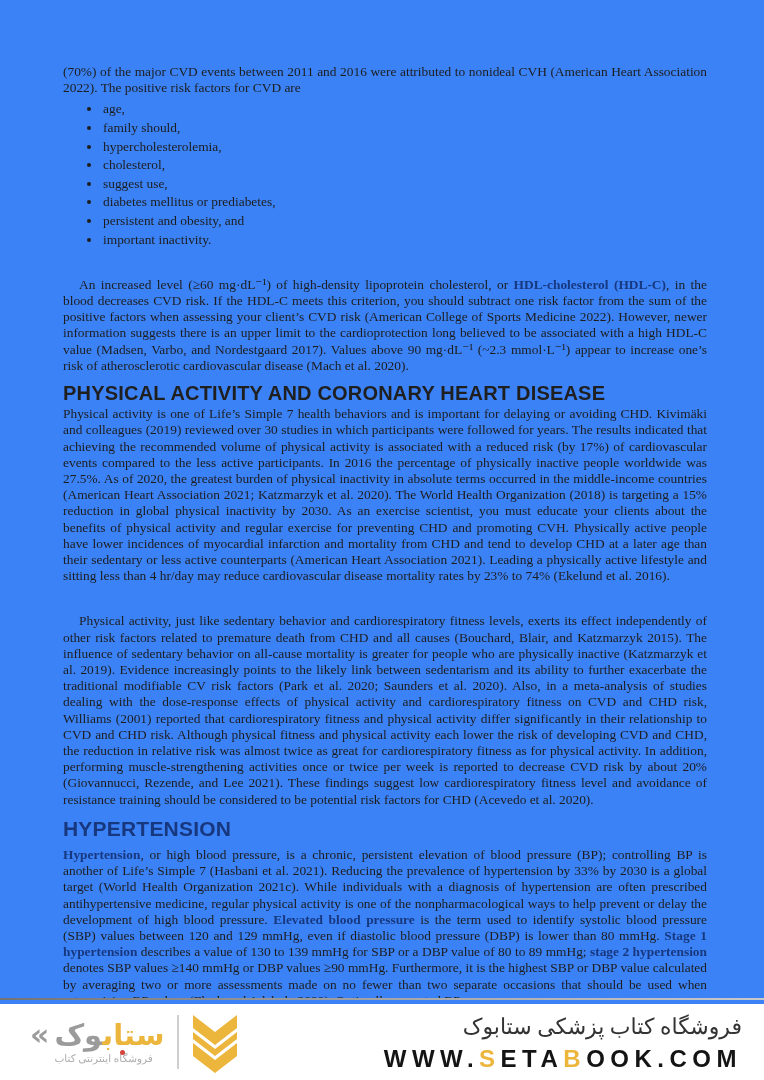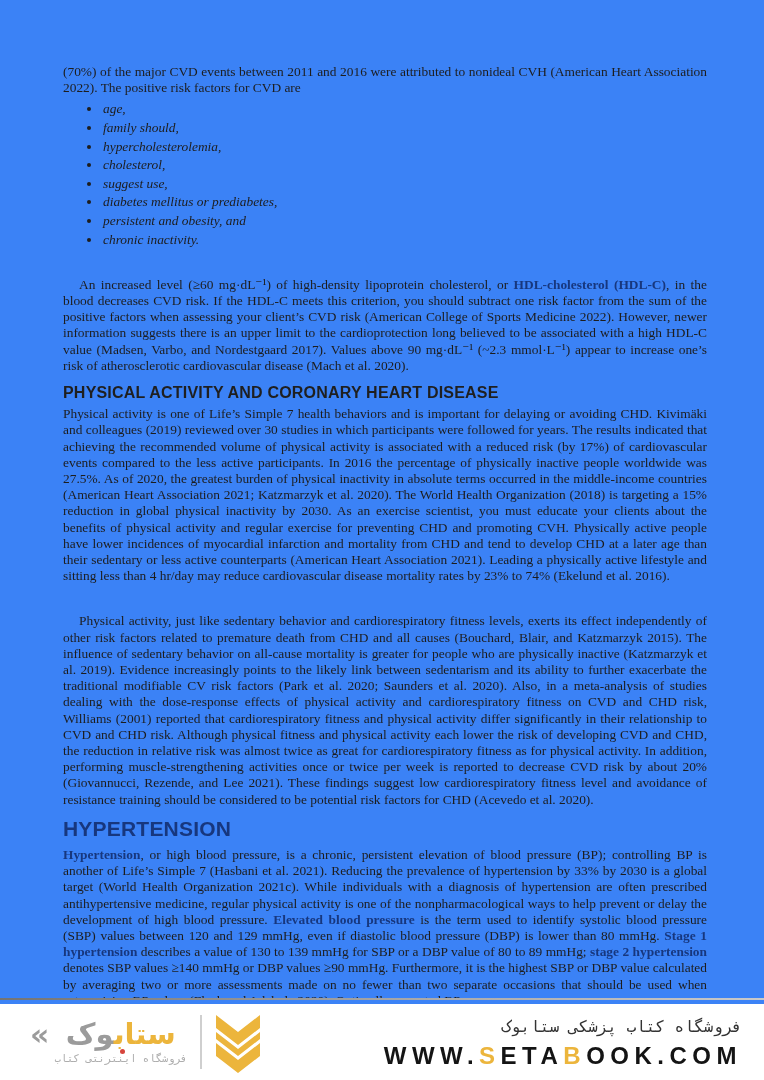--- a/index.html
+++ b/index.html
@@ -27,31 +27,30 @@
   .content p { margin: 0; }
   .content p.indent { text-indent: 16px; margin-top: 29px; }
   .term {
     color: #17377E;
     font-weight: bold;
   }
   ul.risk-list {
     margin: 5px 0 16px 0;
     padding-left: 39px;
     list-style: disc outside;
-    font-style: italic;
   }
   ul.risk-list li {
     line-height: 16.2px;
     margin: 2.4px 0;
     padding-left: 1px;
     text-align: left;
   }
   h2.section-heading {
     font-family: "Liberation Sans", "DejaVu Sans", sans-serif;
-    font-size: 16px;
+    font-size: 20px;
     font-weight: bold;
     color: #1f1f1f;
     margin: 11px 0 5px 0;
     letter-spacing: 0.2px;
     text-align: left;
   }
   h1.chapter-heading {
     font-family: "Liberation Sans", "DejaVu Sans", sans-serif;
     font-size: 21px;
     font-weight: bold;
@@ -87,40 +86,40 @@
   }
   .guillemet {
     font-family: "DejaVu Sans", sans-serif;
     font-size: 30px;
     font-weight: bold;
     color: #9b9b9b;
     line-height: 1;
     margin-top: -14px;
     margin-right: -4px;
   }
-  .wordmark-block { position: relative; text-align: center; }
+  .wordmark-block { position: relative; text-align: left; }
   .wordmark {
     font-family: "DejaVu Sans", sans-serif;
     font-size: 29px;
     font-weight: bold;
     line-height: 1.05;
     direction: rtl;
     white-space: nowrap;
   }
   .wm-gold { color: #ECB53C; }
   .wm-gray { color: #9B9B9B; }
   .red-dot {
     position: absolute;
     width: 5px; height: 5px;
     border-radius: 50%;
     background: #d6453d;
     left: 66px; top: 30px;
   }
   .logo-subtitle {
-    font-family: Liberation Mono, monospace;
+    font-family: Liberation Serif, serif;
     font-size: 10.5px;
     color: #ADADAD;
     direction: rtl;
     margin-top: 2px;
     white-space: nowrap;
   }
   .logo-divider {
     width: 2px;
     height: 54px;
     background: #cfcfcf;
@@ -128,22 +127,22 @@
   }
   .chevron-emblem { display: block; margin-top: 4px; }
   .footer-right {
     display: flex;
     flex-direction: column;
     align-items: flex-end;
     gap: 5px;
     padding-top: 2px;
   }
   .store-title-fa {
-    font-family: Liberation Mono, monospace;
-    font-size: 16px;
+    font-family: Liberation Serif, serif;
+    font-size: 22px;
     color: #333333;
     direction: rtl;
     white-space: nowrap;
   }
   .site-url {
     font-family: "Liberation Sans", "DejaVu Sans", sans-serif;
     font-size: 24px;
     font-weight: bold;
     color: #141414;
     letter-spacing: 5.5px;
@@ -161,21 +160,21 @@
     <p>(70%) of the major CVD events between 2011 and 2016 were attributed to nonideal CVH (American Heart Association 2022). The positive risk factors for CVD are</p>
 
     <ul class="risk-list">
       <li>age,</li>
       <li>family should,</li>
       <li>hypercholesterolemia,</li>
       <li>cholesterol,</li>
       <li>suggest use,</li>
       <li>diabetes mellitus or prediabetes,</li>
       <li>persistent and obesity, and</li>
-      <li>chronic inactivity.</li>
+      <li>important inactivity.</li>
     </ul>
 
     <p class="indent"><span>An increased level (≥60 mg·dL⁻¹) of high-density lipoprotein cholesterol, or </span><span class="term">HDL-cholesterol (HDL-C)</span><span>, in the blood decreases CVD risk. If the HDL-C meets this criterion, you should subtract one risk factor from the sum of the positive factors when assessing your client’s CVD risk (American College of Sports Medicine 2022). However, newer information suggests there is an upper limit to the cardioprotection long believed to be associated with a high HDL-C value (Madsen, Varbo, and Nordestgaard 2017). Values above 90 mg·dL⁻¹ (~2.3 mmol·L⁻¹) appear to increase one’s risk of atherosclerotic cardiovascular disease (Mach et al. 2020).</span></p>
 
     <h2 class="section-heading">PHYSICAL ACTIVITY AND CORONARY HEART DISEASE</h2>
 
     <p>Physical activity is one of Life’s Simple 7 health behaviors and is important for delaying or avoiding CHD. Kivimäki and colleagues (2019) reviewed over 30 studies in which participants were followed for years. The results indicated that achieving the recommended volume of physical activity is associated with a reduced risk (by 17%) of cardiovascular events compared to the less active participants. In 2016 the percentage of physically inactive people worldwide was 27.5%. As of 2020, the greatest burden of physical inactivity in absolute terms occurred in the middle-income countries (American Heart Association 2021; Katzmarzyk et al. 2020). The World Health Organization (2018) is targeting a 15% reduction in global physical inactivity by 2030. As an exercise scientist, you must educate your clients about the benefits of physical activity and regular exercise for preventing CHD and promoting CVH. Physically active people have lower incidences of myocardial infarction and mortality from CHD and tend to develop CHD at a later age than their sedentary or less active counterparts (American Heart Association 2021). Leading a physically active lifestyle and sitting less than 4 hr/day may reduce cardiovascular disease mortality rates by 23% to 74% (Ekelund et al. 2016).</p>
 
     <p class="indent">Physical activity, just like sedentary behavior and cardiorespiratory fitness levels, exerts its effect independently of other risk factors related to premature death from CHD and all causes (Bouchard, Blair, and Katzmarzyk 2015). The influence of sedentary behavior on all-cause mortality is greater for people who are physically inactive (Katzmarzyk et al. 2019). Evidence increasingly points to the likely link between sedentarism and its ability to further exacerbate the traditional modifiable CV risk factors (Park et al. 2020; Saunders et al. 2020). Also, in a meta-analysis of studies dealing with the dose-response effects of physical activity and cardiorespiratory fitness on CVD and CHD risk, Williams (2001) reported that cardiorespiratory fitness and physical activity differ significantly in their relationship to CVD and CHD risk. Although physical fitness and physical activity each lower the risk of developing CVD and CHD, the reduction in relative risk was almost twice as great for cardiorespiratory fitness as for physical activity. In addition, performing muscle-strengthening activities once or twice per week is reported to decrease CVD risk by about 20% (Giovannucci, Rezende, and Lee 2021). These findings suggest low cardiorespiratory fitness level and avoidance of resistance training should be considered to be potential risk factors for CHD (Acevedo et al. 2020).</p>
 

